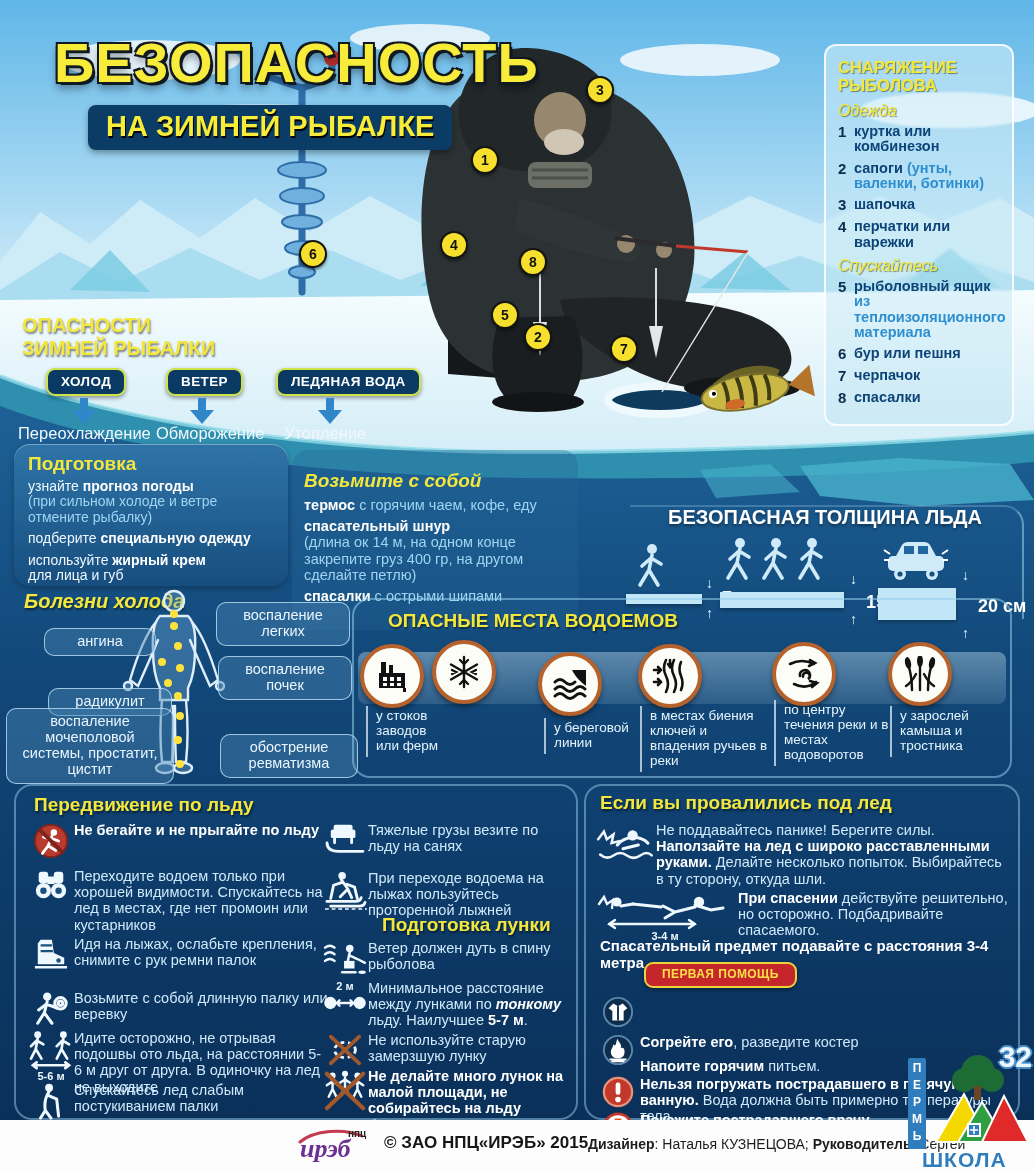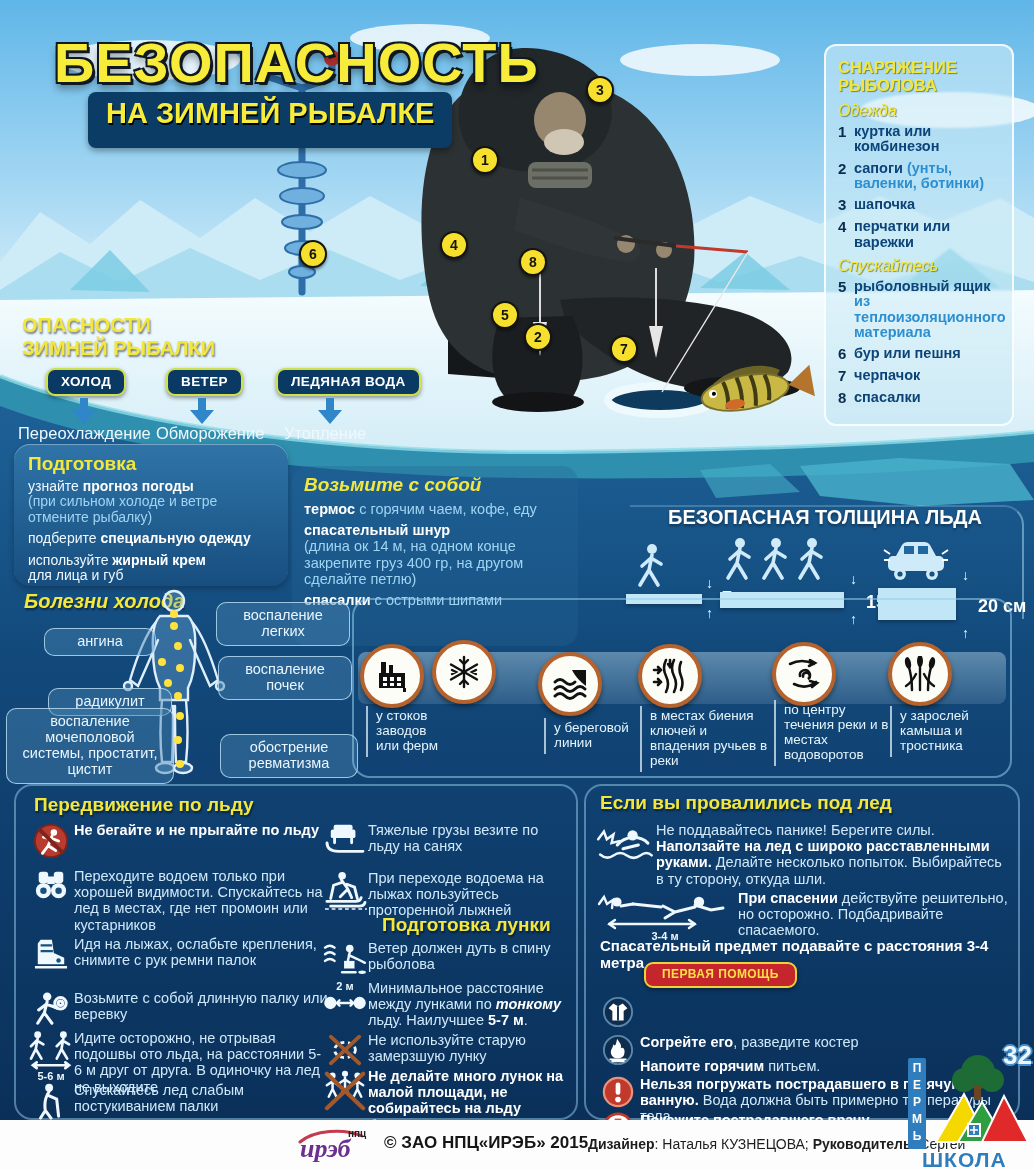--- a/index.html
+++ b/index.html
@@ -4,21 +4,21 @@
 <style>
   html,body{margin:0;padding:0;background:#333;}
   .poster{position:relative;width:1034px;height:1170px;overflow:hidden;
     font-family:"Liberation Sans","DejaVu Sans",sans-serif;
     background:linear-gradient(180deg,#2b76ad 0%,#1c5e93 38%,#12497b 56%,#0d3a68 78%,#0a3059 96%,#0a3059 100%);}
   .abs{position:absolute;}
   .scene{position:absolute;left:0;top:0;}
   
   .main-title{left:54px;top:30px;font-size:56px;font-weight:800;letter-spacing:1px;color:#f8ec3a;
     text-shadow:-2px -2px 0 #101820,2px -2px 0 #101820,-2px 2px 0 #101820,3px 3px 0 #101820,0 6px 8px rgba(0,0,0,.45);}
-  .sub-title{left:88px;top:92px;background:#0a3c66;border-radius:8px;padding:5px 18px 18px;
+  .sub-title{left:88px;top:105px;background:#0a3c66;border-radius:8px;padding:5px 18px 7px;
     font-size:29px;font-weight:800;color:#f8ec3a;text-shadow:1px 2px 0 #000;box-shadow:0 3px 6px rgba(0,0,0,.35);}
   
   .numbadge{width:24px;height:24px;border-radius:50%;background:#f7df2e;border:2px solid #15150f;
     color:#14140c;font-size:14px;font-weight:800;display:flex;align-items:center;justify-content:center;box-shadow:0 2px 3px rgba(0,0,0,.45);}
   
   .equip{left:824px;top:44px;width:190px;height:382px;box-sizing:border-box;padding:12px 12px;
     background:linear-gradient(180deg,rgba(213,240,250,.55),rgba(186,226,242,.42));
     border:2px solid rgba(255,255,255,.85);border-radius:12px;backdrop-filter:blur(1px);}
   .equip h3{margin:0 0 2px;font-size:16.5px;line-height:1.12;font-weight:800;color:#f3e73c;text-shadow:1px 1px 1px rgba(40,60,20,.55);}
   .eq-sec{margin:7px 0 4px;font-size:16px;font-weight:400;font-style:italic;color:#f3e73c;text-shadow:1px 1px 1px rgba(40,60,20,.55);}
@@ -34,21 +34,21 @@
   .dres{font-size:16.5px;color:#f0f8fd;}
   
   .prep{left:14px;top:444px;width:274px;height:142px;box-sizing:border-box;padding:9px 14px;
     background:linear-gradient(180deg,#2f74a8,#174e7f);border-radius:16px;box-shadow:inset 0 1px 0 rgba(255,255,255,.35),0 3px 6px rgba(0,0,0,.25);}
   .prep h3{margin:0 0 4px;font-size:19px;font-weight:800;color:#f3e73c;}
   .prep p{margin:0 0 6px;font-size:14px;line-height:1.1;color:#eef8fe;}
   .b{font-weight:800;color:#fff;}
   .note{display:block;color:#9fd4f3;}
   .post{display:block;color:#eef8fe;}
   
-  .takewith{left:292px;top:466px;width:286px;height:180px;box-sizing:border-box;padding:8px 12px;
+  .takewith{left:292px;top:450px;width:286px;height:180px;box-sizing:border-box;padding:20px 12px;
     background:rgba(38,100,150,.35);border-radius:16px;}
   .takewith h3{margin:0 0 5px;font-size:19px;font-weight:800;font-style:italic;color:#f3e73c;}
   .takewith p{margin:0 0 5px;font-size:14.5px;line-height:1.12;color:#9fd4f3;}
   
   .icethick-title{left:668px;top:506px;font-size:20px;font-weight:800;color:#fdfdfd;text-shadow:0 2px 3px rgba(0,0,0,.4);}
   .icebar{background:#c1e6f5;box-shadow:0 2px 4px rgba(0,0,0,.3);}
   .thickval{font-size:18px;font-weight:800;color:#fff;}
   .arrowcol{color:#eaf6fd;font-size:14px;line-height:1;display:flex;flex-direction:column;align-items:center;}
   .rb-corner{left:630px;top:505px;width:392px;height:112px;border-top:2px solid rgba(160,210,235,.3);
     border-right:2px solid rgba(160,210,235,.55);border-top-right-radius:20px;}
@@ -82,21 +82,21 @@
   .footer{left:0;top:1120px;width:1034px;height:50px;background:#fdfdfd;}
   .f-copy{left:384px;top:1133px;font-size:17px;font-weight:800;color:#161616;}
   .f-cred{left:588px;top:1136px;font-size:14px;color:#1d1d1d;white-space:nowrap;}
   .f-cred .bl2{font-weight:800;}
   .irjeb{left:296px;top:1126px;width:84px;height:40px;}
   .irjeb .tx1{position:absolute;left:4px;top:8px;font-family:"Liberation Serif","DejaVu Serif",serif;
     font-style:italic;font-weight:700;font-size:26px;color:#6a2f8f;}
   .irjeb .tx2{position:absolute;left:52px;top:2px;font-size:10px;font-weight:700;color:#222;}
   
   .school{left:906px;top:1040px;width:128px;height:130px;z-index:9;}
-  .sch-32{position:absolute;right:2px;top:0;font-size:26px;font-weight:800;color:#eef6fd;
+  .sch-32{position:absolute;right:2px;top:0;font-size:30px;font-weight:800;color:#eef6fd;
     text-shadow:-2px 0 0 #4a90cc,2px 0 0 #4a90cc,0 -2px 0 #4a90cc,0 2px 0 #4a90cc;}
   .sch-city{position:absolute;left:2px;top:18px;writing-mode:vertical-rl;text-orientation:upright;
     background:#2f7dbd;color:#fff;font-size:12px;font-weight:800;padding:3px 2px;letter-spacing:3px;border-radius:2px;}
   .sch-name{position:absolute;left:16px;top:108px;font-size:21px;font-weight:800;color:#2f7dbd;letter-spacing:1px;
     text-shadow:-1px -1px 0 #fff,1px -1px 0 #fff,-1px 1px 0 #fff,1px 1px 0 #fff;}
 </style>
 </head>
 <body>
 
 <div class="poster">
@@ -364,20 +364,21 @@
     </g>
   </svg>
   <div class="disbox" style="left:44px;top:628px;width:94px">ангина</div>
   <div class="disbox" style="left:216px;top:602px;width:116px">воспаление легких</div>
   <div class="disbox" style="left:218px;top:656px;width:116px">воспаление почек</div>
   <div class="disbox" style="left:48px;top:688px;width:106px">радикулит</div>
   <div class="disbox" style="left:6px;top:708px;width:150px">воспаление мочеполовой системы, простатит, цистит</div>
   <div class="disbox" style="left:220px;top:734px;width:120px">обострение ревматизма</div>
 
   <div class="abs places">
+    <h3>ОПАСНЫЕ МЕСТА ВОДОЕМОВ</h3>
     <div class="wave"></div>
     <div class="pcirc" style="left:6px;top:44px">
       <svg width="34" height="34" viewBox="0 0 34 34">
           <g fill="#111">
         <rect x="6" y="3" width="5" height="12"></rect>
             <rect x="14" y="6" width="4" height="9"></rect>
         <path d="M4,14 h26 v15 h-26 Z"></path>
           </g>
         <g fill="#fff">
             <rect x="8" y="18" width="4" height="4"></rect>

